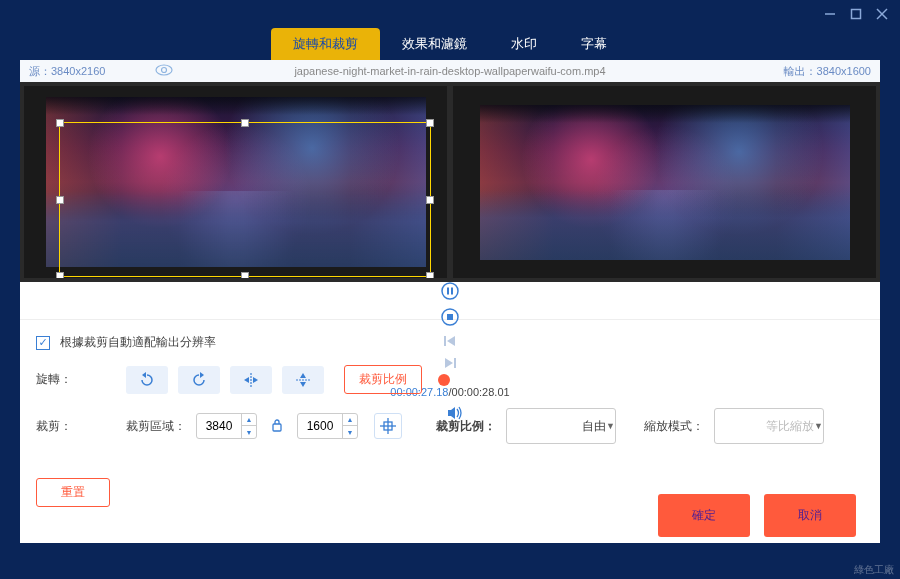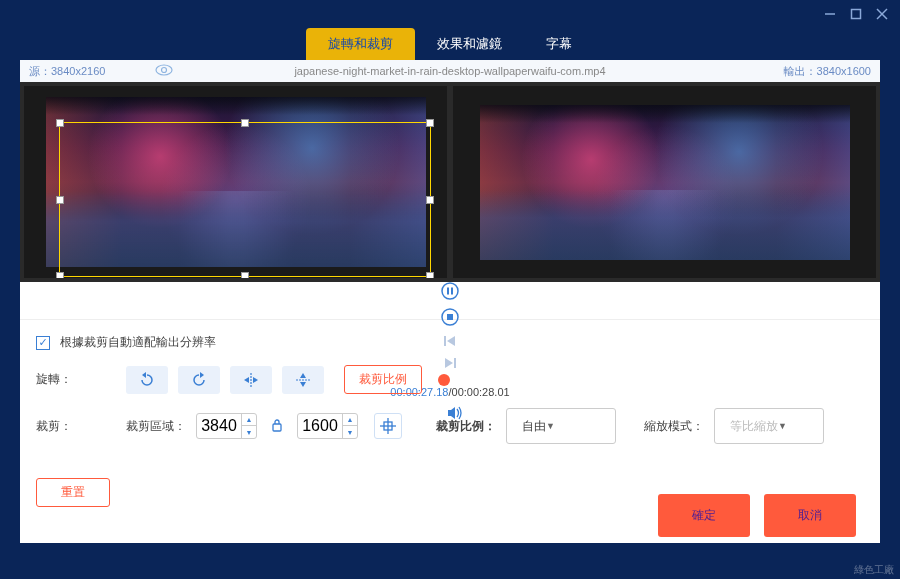--- a/index.html
+++ b/index.html
@@ -41,27 +41,27 @@
 .time .tot { color: #444; }
 .vol { margin-left: 10px; }
 .form-area { padding: 14px 16px; font-size: 12px; color: #444; }
 .row { display: flex; align-items: center; margin-bottom: 14px; gap: 10px; }
 .chk { width: 14px; height: 14px; border: 1px solid #3a7fd4; display: inline-flex; align-items: center; justify-content: center; color: #3a7fd4; font-size: 11px; cursor: pointer; }
 .label-col { width: 80px; font-weight: 500; }
 .rot-btn { width: 42px; height: 28px; background: #eaf1fb; border-radius: 3px; display: flex; align-items: center; justify-content: center; cursor: pointer; }
 .rot-btn svg { display: block; }
 .apply-all { border: 1px solid #ff5a3c; color: #ff5a3c; padding: 5px 14px; border-radius: 3px; cursor: pointer; font-size: 12px; margin-left: 10px; }
 .spin { display: inline-flex; align-items: center; border: 1px solid #ccc; border-radius: 3px; height: 26px; }
-.spin input { border: none; width: 44px; text-align: center; font-size: 16px; outline: none; }
+.spin input { border: none; width: 44px; text-align: center; font-size: 12px; outline: none; }
 .spin .arrows { display: flex; flex-direction: column; border-left: 1px solid #ccc; }
 .spin .ar { width: 14px; height: 12px; display: flex; align-items: center; justify-content: center; font-size: 7px; color: #3a7fd4; cursor: pointer; }
 .spin .ar:first-child { border-bottom: 1px solid #ccc; }
 .lock { color: #3a7fd4; margin: 0 4px; cursor: pointer; }
 .crop-ico { width: 28px; height: 26px; border: 1px solid #cfe0f5; border-radius: 3px; display: flex; align-items: center; justify-content: center; cursor: pointer; margin: 0 6px; }
-.sel { border: 1px solid #ccc; border-radius: 3px; height: 36px; min-width: 110px; display: flex; align-items: center; padding: 0 15px; justify-content: flex-start; cursor: pointer; font-size: 12px; }
+.sel { border: 1px solid #ccc; border-radius: 3px; height: 36px; min-width: 110px; display: flex; align-items: center; padding: 0 0; justify-content: flex-end; cursor: pointer; font-size: 12px; }
 .sel.dis { color: #bbb; }
 .sel .dd { color: #666; font-size: 9px; }
 .reset { border: 1px solid #ff5a3c; color: #ff5a3c; padding: 5px 24px; border-radius: 3px; cursor: pointer; font-size: 12px; display: inline-block; margin-top: 20px; }
 .footer { position: absolute; bottom: 6px; right: 24px; display: flex; gap: 14px; }
 .btn-pri { background: #ff5a3c; color: #4c1d95; padding: 13px 34px; border-radius: 3px; cursor: pointer; font-size: 12px; }
 .watermark { position: absolute; bottom: 2px; right: 6px; font-size: 10px; color: rgba(255,255,255,0.35); }
 </style>
 </head>
 <body>
 
@@ -74,20 +74,21 @@
     </svg>
   <svg width="12" height="12">
       <line x1="1" y1="1" x2="11" y2="11" stroke="#8aa8d8" stroke-width="1.5"></line>
       <line x1="11" y1="1" x2="1" y2="11" stroke="#8aa8d8" stroke-width="1.5"></line>
     </svg>
 </div>
 
 <div class="tabs">
   <div class="tab active">旋轉和裁剪</div>
   <div class="tab">效果和濾鏡</div>
+  <div class="tab">水印</div>
   <div class="tab">字幕</div>
 </div>
 
 <div style="background:#fff; position:absolute; left:20px; right:20px; top:60px; bottom:36px;">
 
   <div class="infobar">
     <span class="src"><span>源：</span><span>3840x2160</span></span>
     <span class="eye">
       <svg width="18" height="12">
           <ellipse cx="9" cy="6" rx="8" ry="5" fill="none" stroke="#8fb5e0" stroke-width="1.2"></ellipse>

